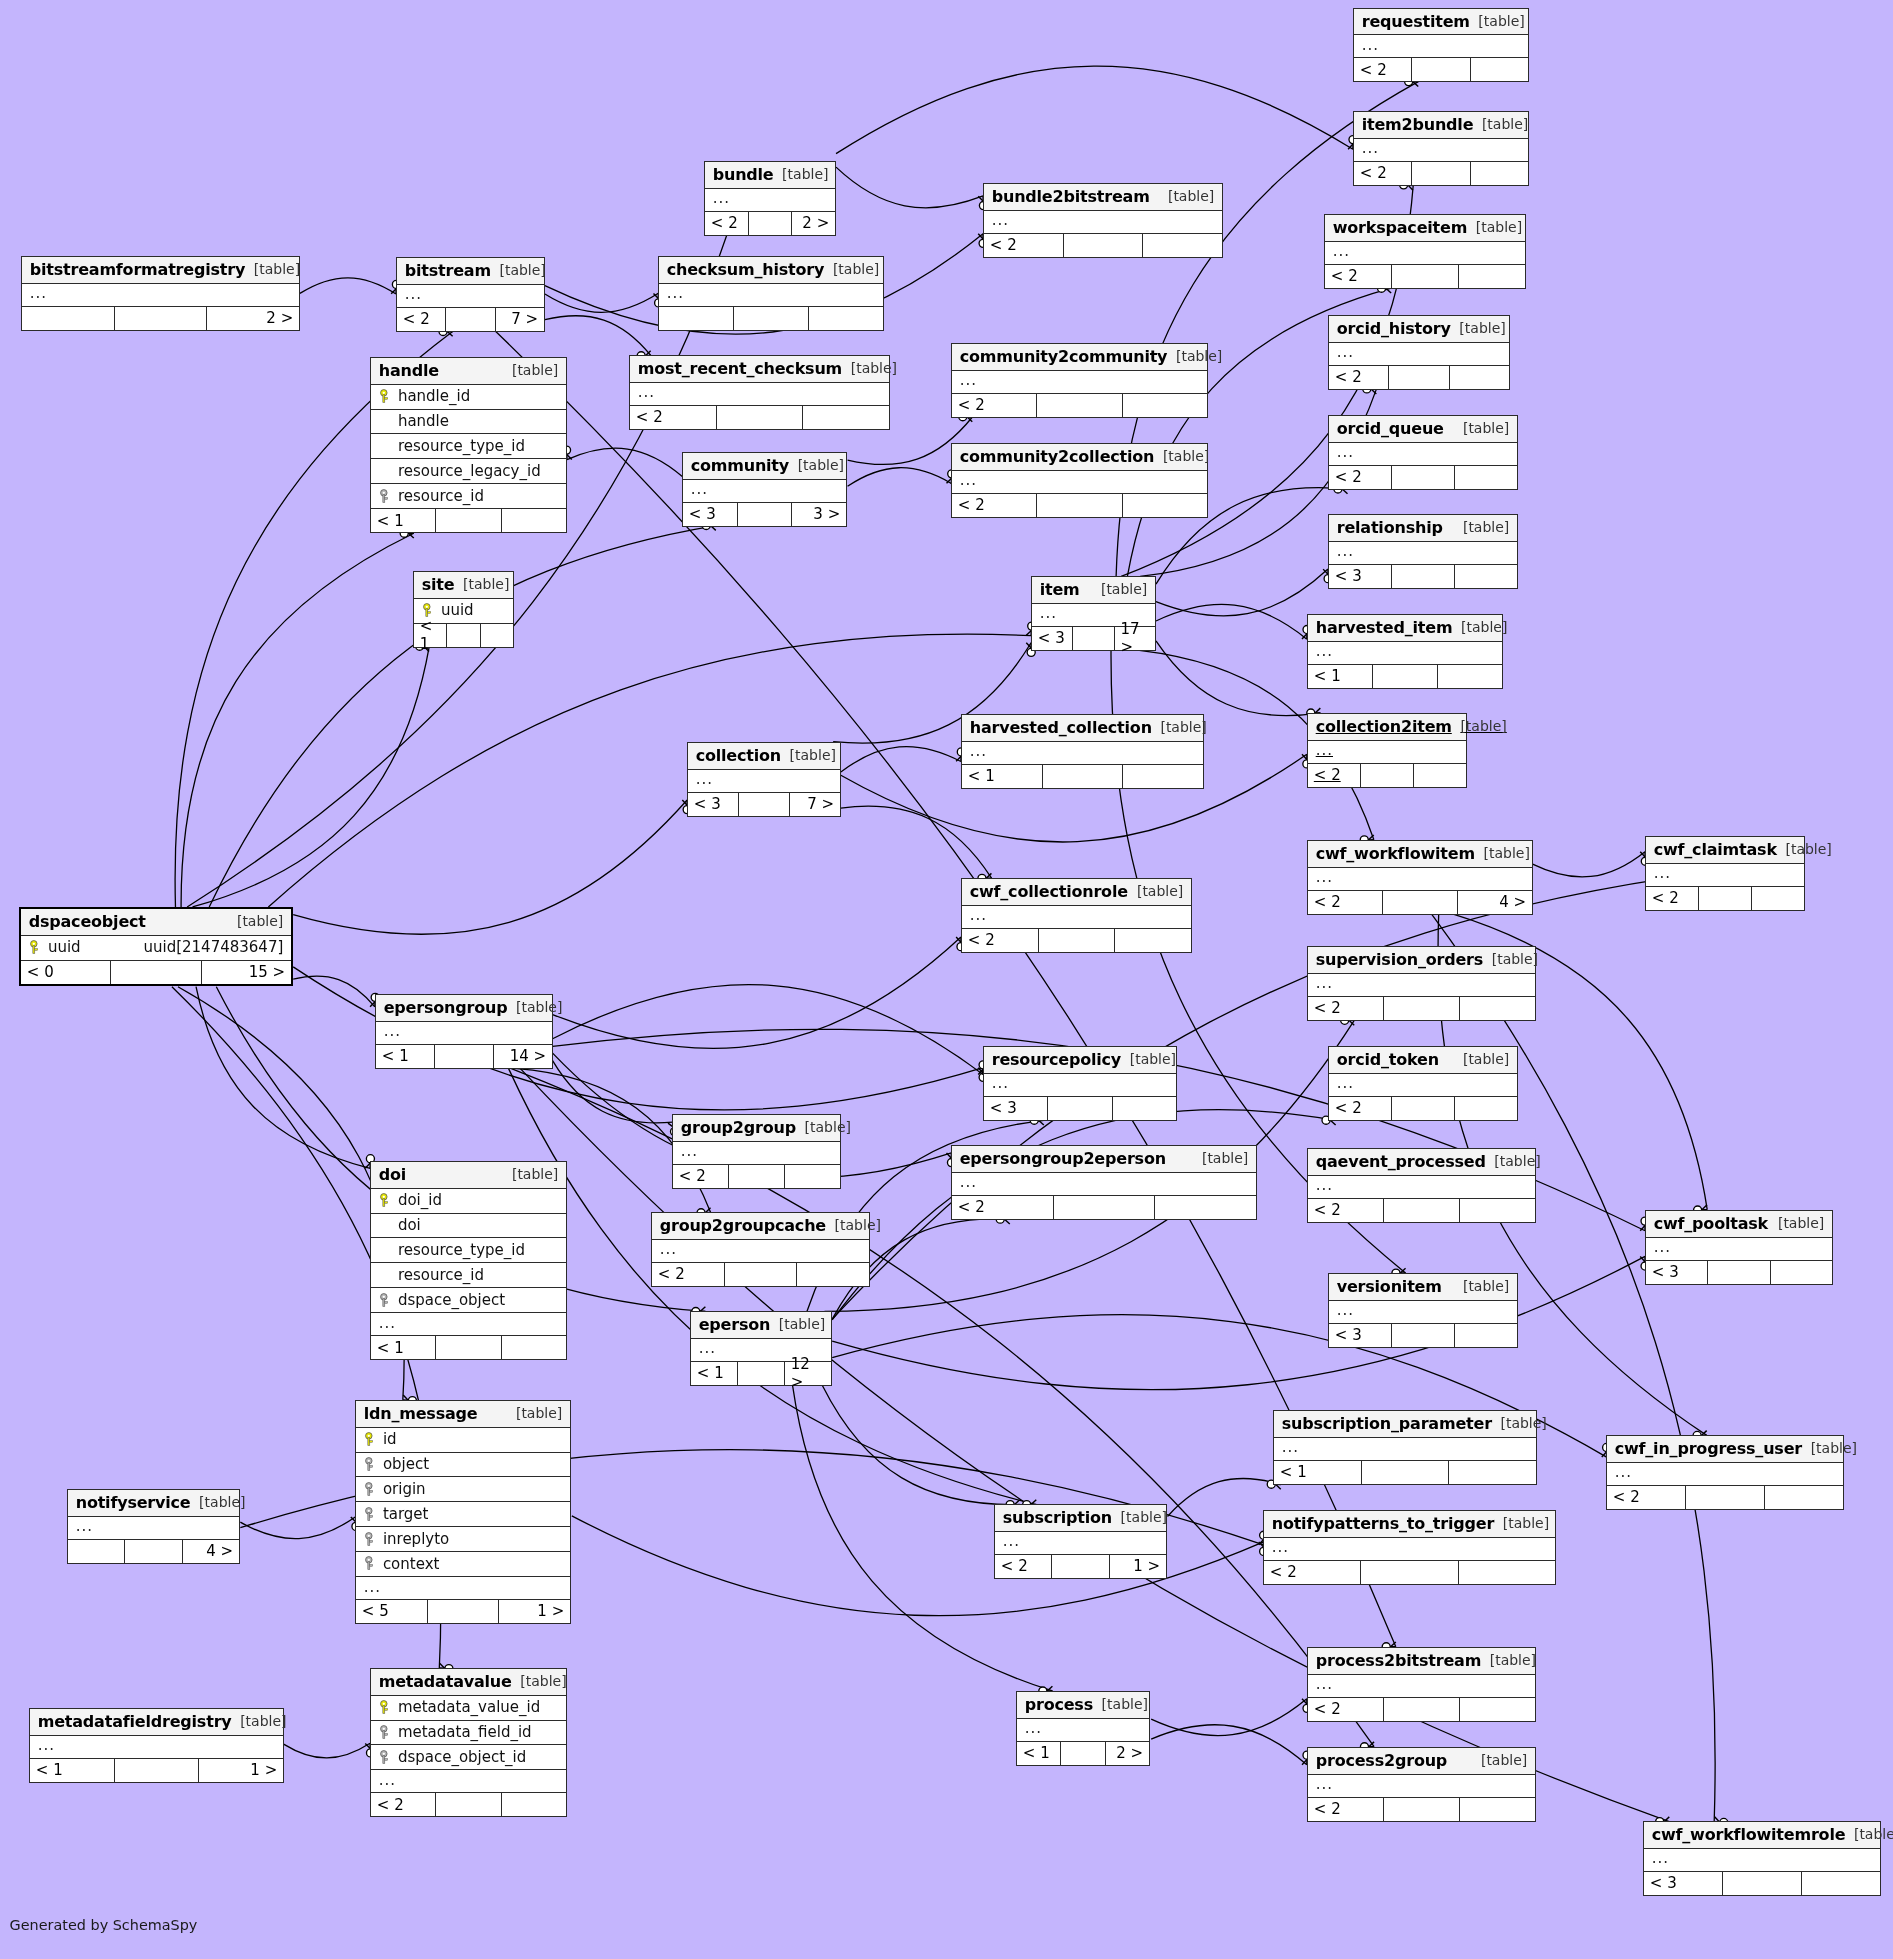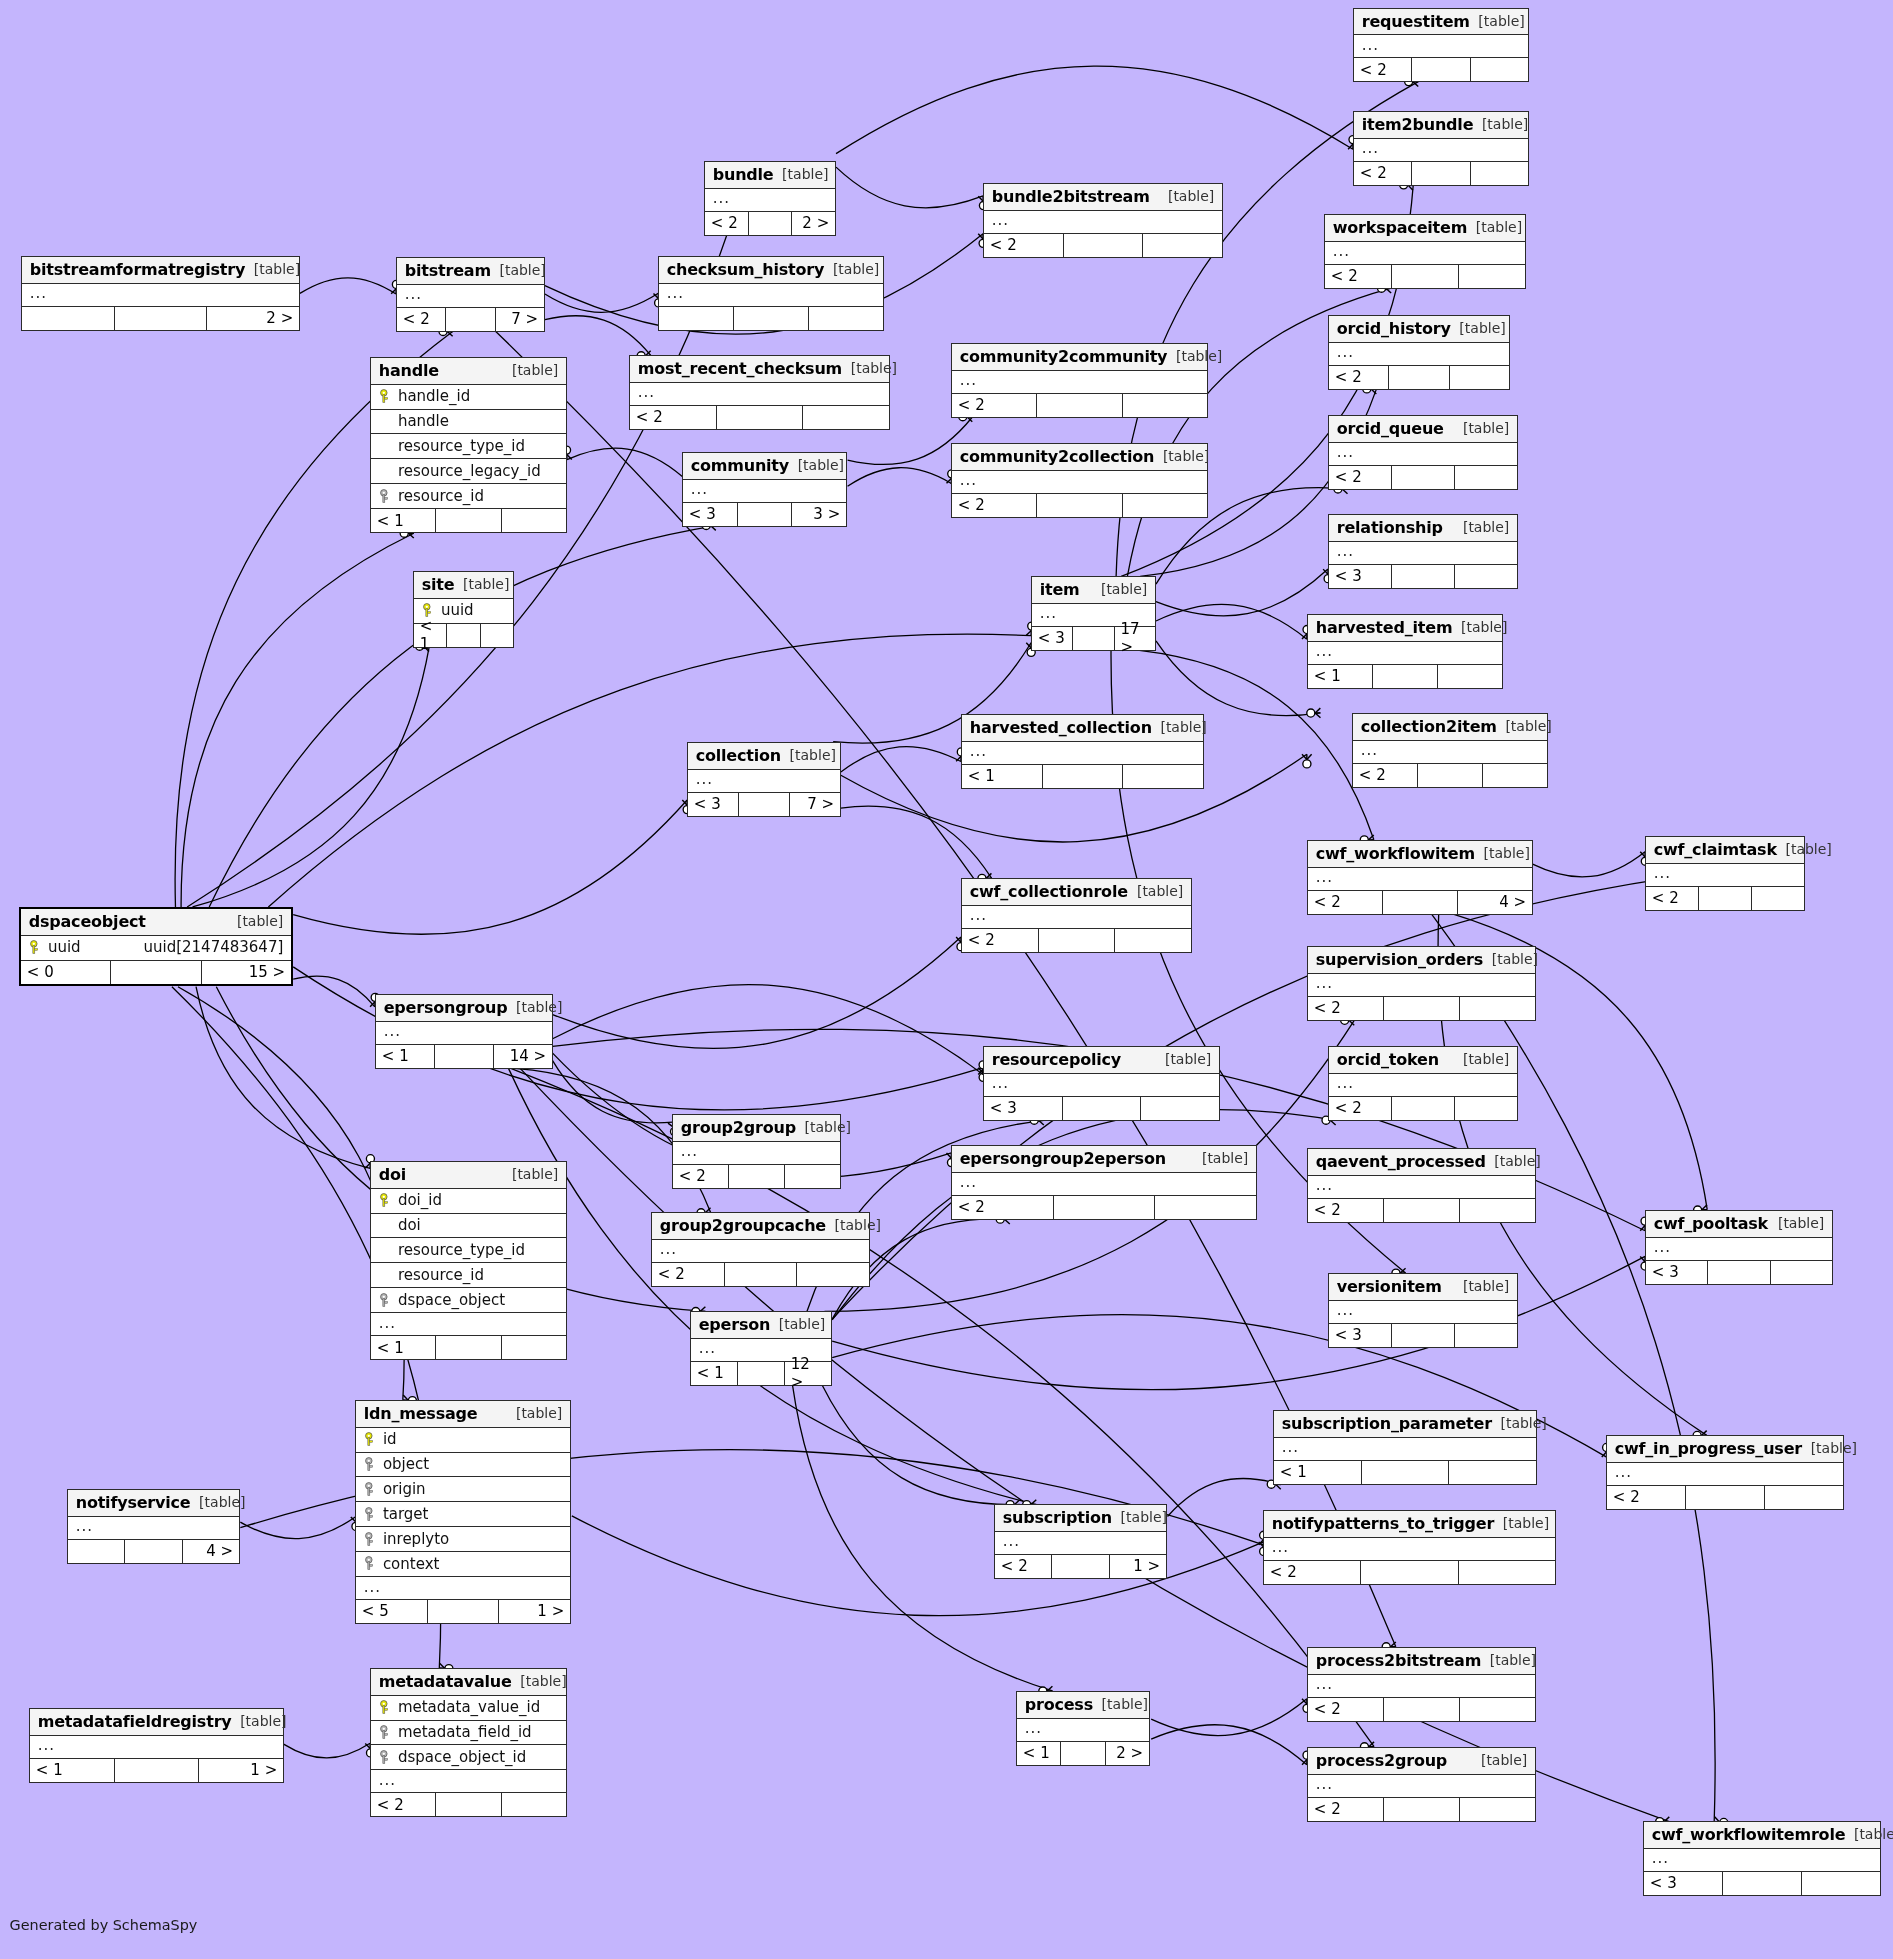--- a/index.html
+++ b/index.html
@@ -802,21 +802,21 @@
         </div>
         <div class="rows">
           <div class="row ell">...</div>
         </div>
         <div class="foot">
           <div class="fc l">&lt; 1</div>
           <div class="fc c"></div>
           <div class="fc r"></div>
         </div>
       </div>
-      <div class="tbl" style="left: 1352px; top: 713px; width: 196px;">
+      <div class="tbl" style="left: 1307px; top: 713px; width: 160px; text-decoration: underline;">
         <div class="thead">
           <span class="tname">collection2item</span>
           <span class="ttag">[table]</span>
         </div>
         <div class="rows">
           <div class="row ell">...</div>
         </div>
         <div class="foot">
           <div class="fc l">&lt; 2</div>
           <div class="fc c"></div>
@@ -939,21 +939,21 @@
         </div>
         <div class="rows">
           <div class="row ell">...</div>
         </div>
         <div class="foot">
           <div class="fc l">&lt; 1</div>
           <div class="fc c"></div>
           <div class="fc r">14 &gt;</div>
         </div>
       </div>
-      <div class="tbl" style="left: 983px; top: 1046px; width: 237px;">
+      <div class="tbl" style="left: 983px; top: 1046px; width: 194px;">
         <div class="thead">
           <span class="tname">resourcepolicy</span>
           <span class="ttag">[table]</span>
         </div>
         <div class="rows">
           <div class="row ell">...</div>
         </div>
         <div class="foot">
           <div class="fc l">&lt; 3</div>
           <div class="fc c"></div>

